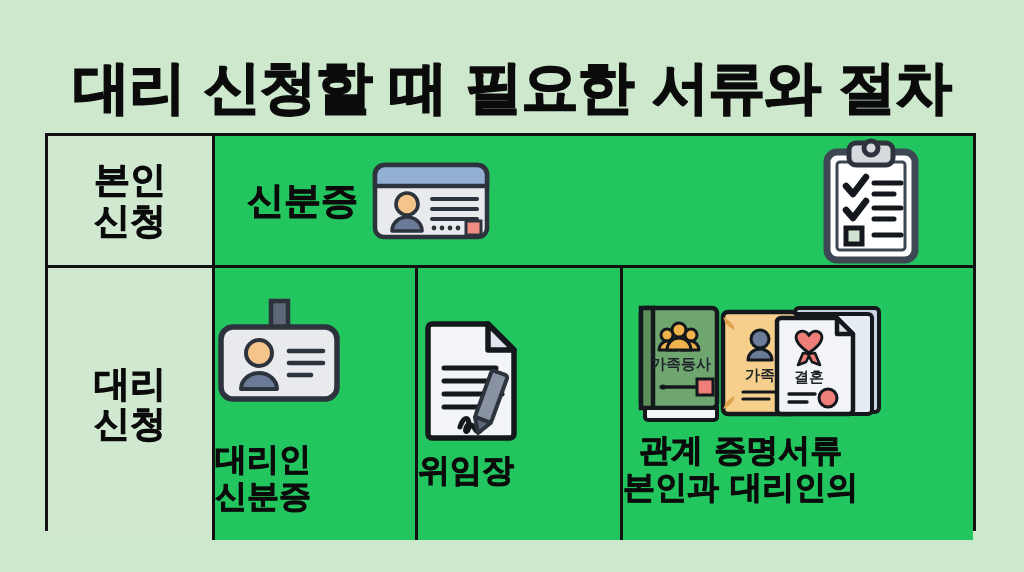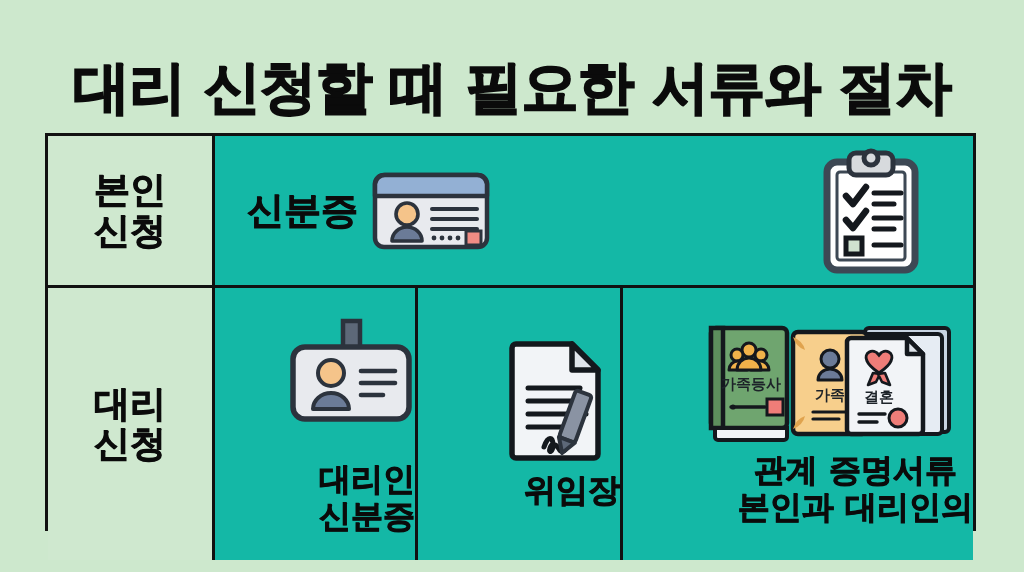--- a/index.html
+++ b/index.html
@@ -29,21 +29,21 @@
   .table {
     position: absolute;
     left: 45px; top: 133px;
     width: 931px; height: 398px;
     border: 3px solid #111;
     background: #ffffff;
     display: flex;
     flex-direction: column;
   }
   .row { display: flex; flex: 0 0 auto; width: 100%; }
-  .row-1 { height: 152px; border-bottom: 3px solid #111; }
+  .row-1 { height: 132px; border-bottom: 3px solid #111; }
   .row-2 { height: 272px; }
 
   .label-cell {
     flex: 0 0 167px;
     background: #cfe8cf;
     border-right: 3px solid #111;
     display: flex;
     flex-direction: column;
     align-items: center;
     justify-content: center;
@@ -53,23 +53,23 @@
     display: block;
     font-size: 36px;
     font-weight: 900;
     color: #0b0b0b;
     font-family: "DejaVu Sans", "Liberation Sans", sans-serif;
     -webkit-text-stroke: 0.9px #0b0b0b;
   }
 
   .cell {
     position: relative;
-    background: #14b8a6;
-    display: flex;
-    align-items: flex-end;
+    background: #22c55e;
+    display: flex;
+    align-items: flex-start;
     justify-content: center;
   }
   .cell.sep { border-right: 3px solid #111; }
 
   
   .cell-r1 { flex: 1 1 auto; }
   .r1-inner {
     position: relative;
     width: 100%; height: 100%;
   }

